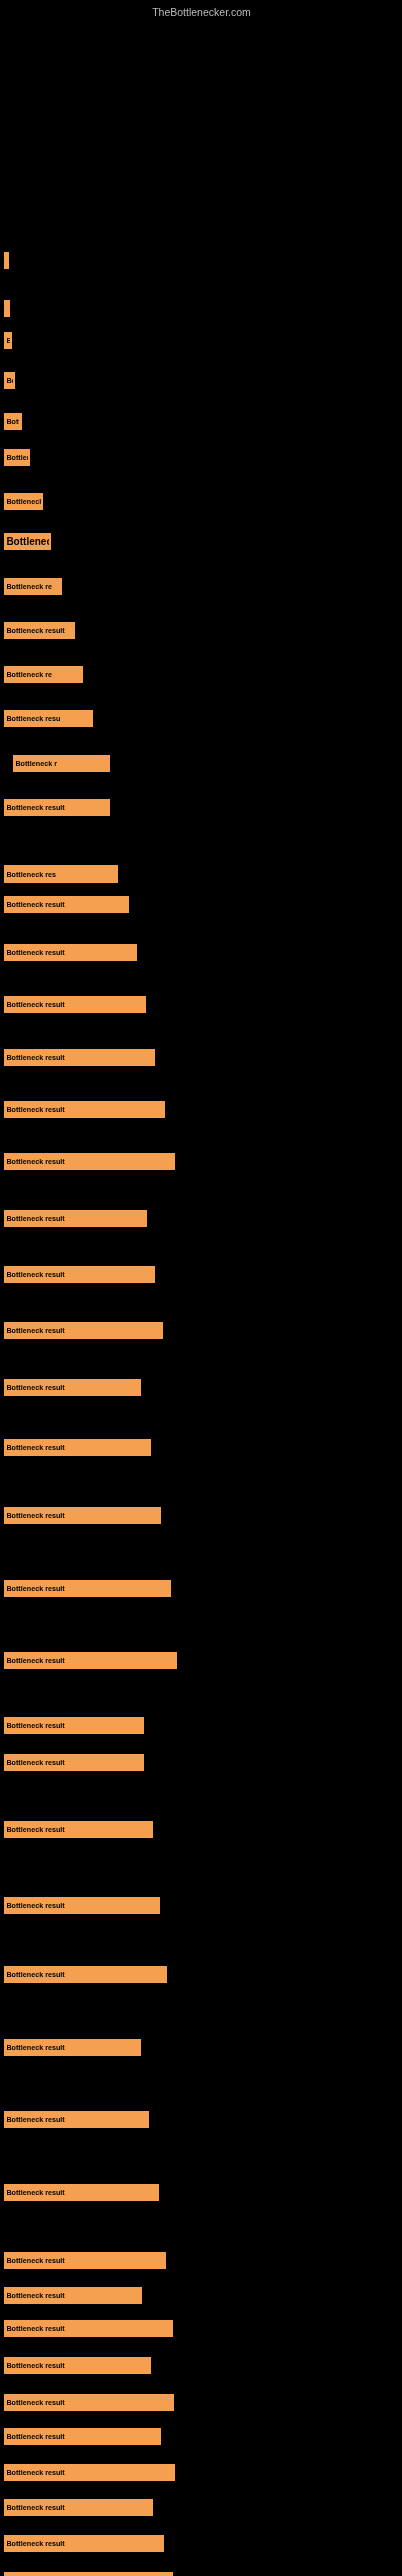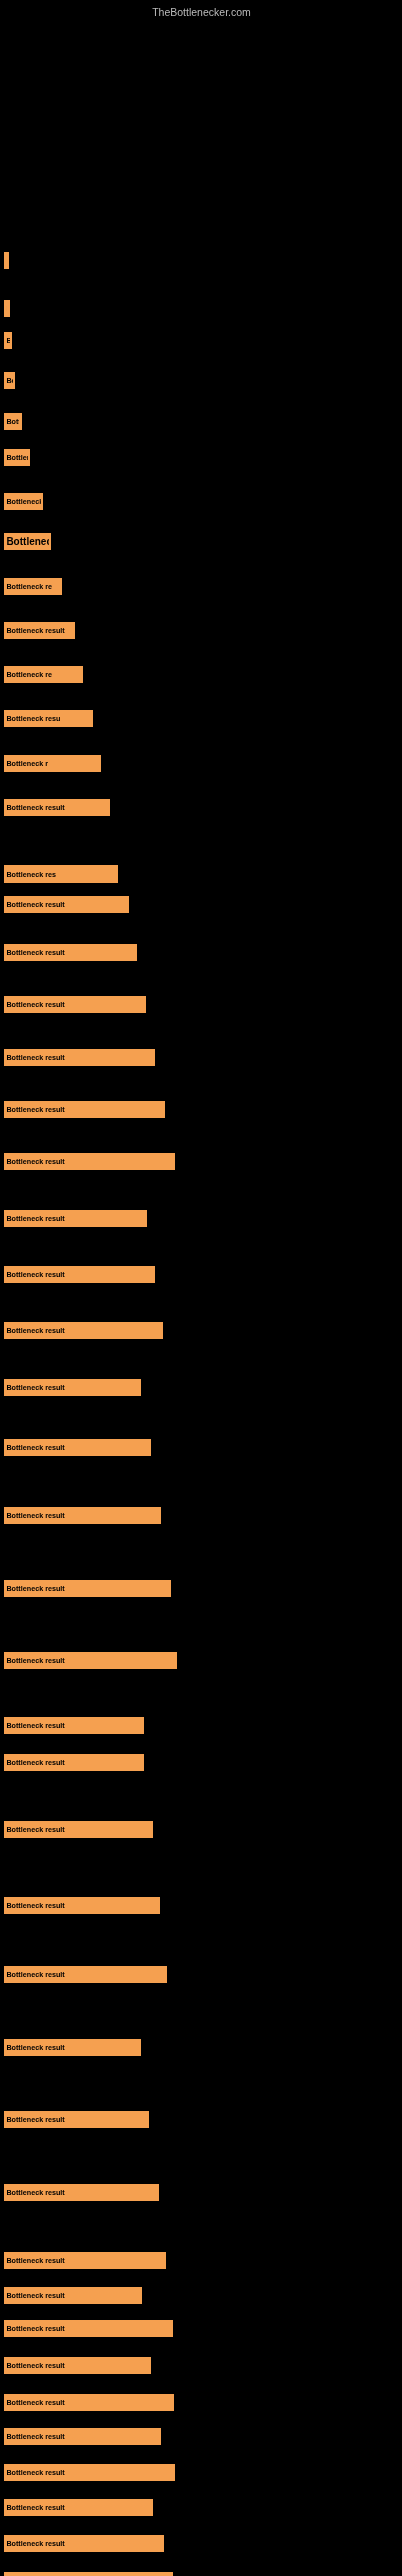--- a/index.html
+++ b/index.html
@@ -82,21 +82,21 @@
     <div style="position: absolute; top: 664px; left: 4px; height: 21px; display: flex; align-items: center;">
       <div style="background-color: rgb(245, 160, 80); width: 79px; height: 17.7px; display: flex; align-items: center; padding: 0px 2.4px; overflow: hidden; flex-shrink: 0;">
         <span style="color: rgb(0, 0, 0); font-size: 7.2px; font-weight: bold; white-space: nowrap; overflow: hidden; font-family: Arial, sans-serif;">Bottleneck re</span>
       </div>
     </div>
     <div style="position: absolute; top: 708px; left: 4px; height: 21px; display: flex; align-items: center;">
       <div style="background-color: rgb(245, 160, 80); width: 89px; height: 17.7px; display: flex; align-items: center; padding: 0px 2.4px; overflow: hidden; flex-shrink: 0;">
         <span style="color: rgb(0, 0, 0); font-size: 7.2px; font-weight: bold; white-space: nowrap; overflow: hidden; font-family: Arial, sans-serif;">Bottleneck resu</span>
       </div>
     </div>
-    <div style="position: absolute; top: 753px; left: 4px; height: 21px; display: flex; align-items: center;">
+    <div style="position: absolute; top: 753px; left: 13px; height: 21px; display: flex; align-items: center;">
       <div style="background-color: rgb(245, 160, 80); width: 97px; height: 17.7px; display: flex; align-items: center; padding: 0px 2.4px; overflow: hidden; flex-shrink: 0;">
         <span style="color: rgb(0, 0, 0); font-size: 7.2px; font-weight: bold; white-space: nowrap; overflow: hidden; font-family: Arial, sans-serif;">Bottleneck r</span>
       </div>
     </div>
     <div style="position: absolute; top: 797px; left: 4px; height: 21px; display: flex; align-items: center;">
       <div style="background-color: rgb(245, 160, 80); width: 106px; height: 17.7px; display: flex; align-items: center; padding: 0px 2.4px; overflow: hidden; flex-shrink: 0;">
         <span style="color: rgb(0, 0, 0); font-size: 7.2px; font-weight: bold; white-space: nowrap; overflow: hidden; font-family: Arial, sans-serif;">Bottleneck result</span>
       </div>
     </div>
     <div style="position: absolute; top: 845px; left: 4px; height: 21px; display: flex; align-items: center;">

